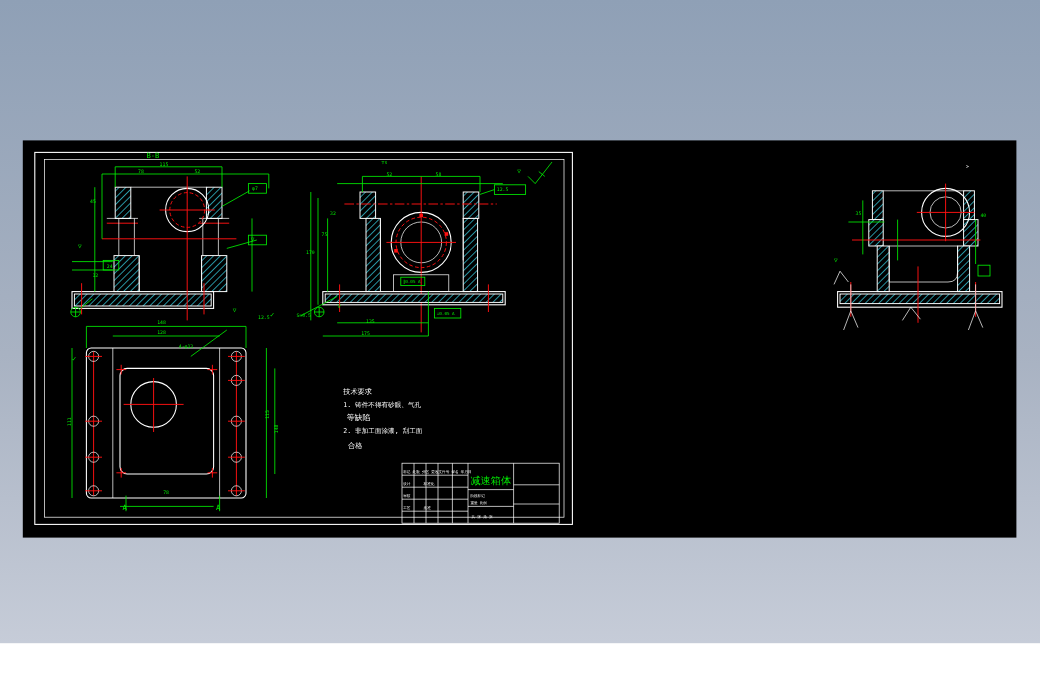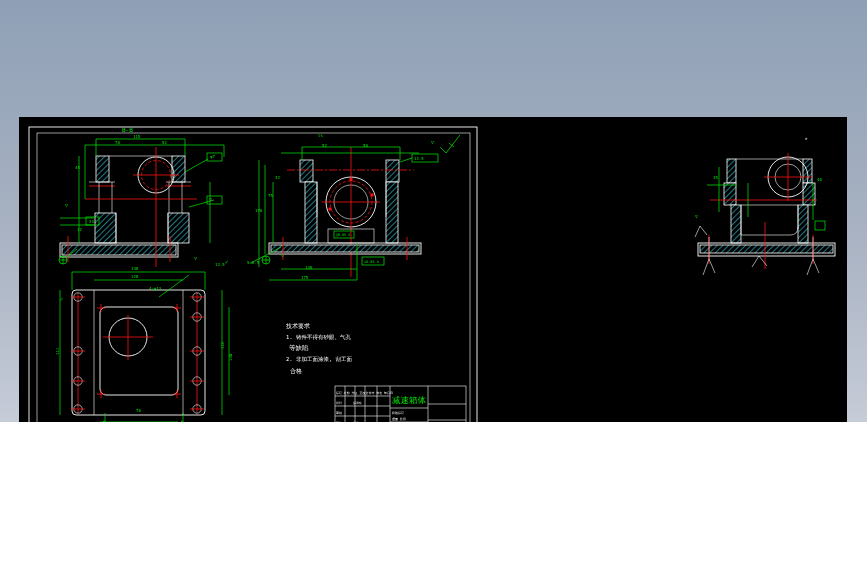--- a/index.html
+++ b/index.html
@@ -1,16 +1,16 @@
 <!DOCTYPE html>
 <html><head>
 <meta charset="utf-8">
 <style>
   html,body{margin:0;padding:0;}
-  .page{position:relative;width:867px;height:422px;overflow:hidden;
+  .page{position:relative;width:867px;height:536px;overflow:hidden;
         background:linear-gradient(180deg,#8fa0b6 0%,#a8b2c2 55%,#c6ccd8 100%);
         font-family:"DejaVu Sans",sans-serif;}
   .canvas{position:absolute;left:19px;top:117px;width:828px;height:331px;background:#000;}
   svg text{font-family:"DejaVu Sans Mono","DejaVu Sans",monospace;}
   .w{stroke:#fff;fill:none;stroke-width:0.9;}
   .w2{stroke:#fff;fill:none;stroke-width:0.6;}
   .g{stroke:#00ee00;fill:none;stroke-width:0.7;}
   .r{stroke:#ff1111;fill:none;stroke-width:0.8;}
   .rd{stroke:#ff1111;fill:none;stroke-width:0.8;stroke-dasharray:3 2;}
   .hat{fill:url(#h);stroke:#fff;stroke-width:0.8;}

